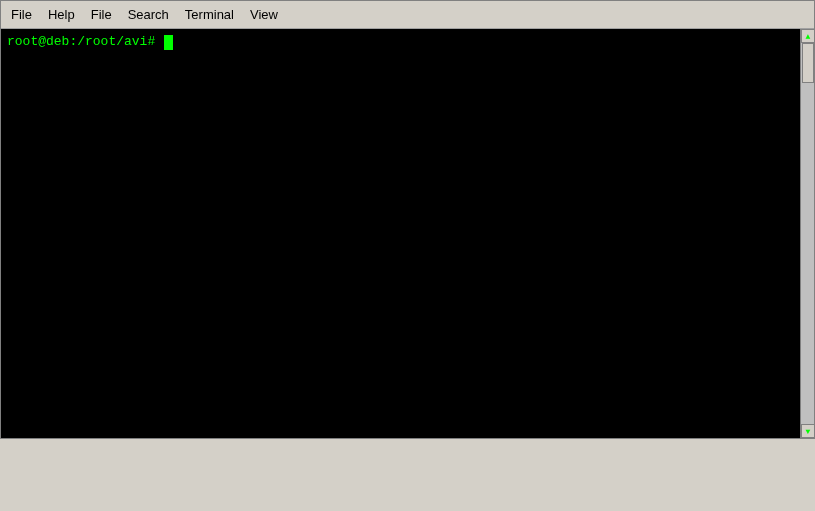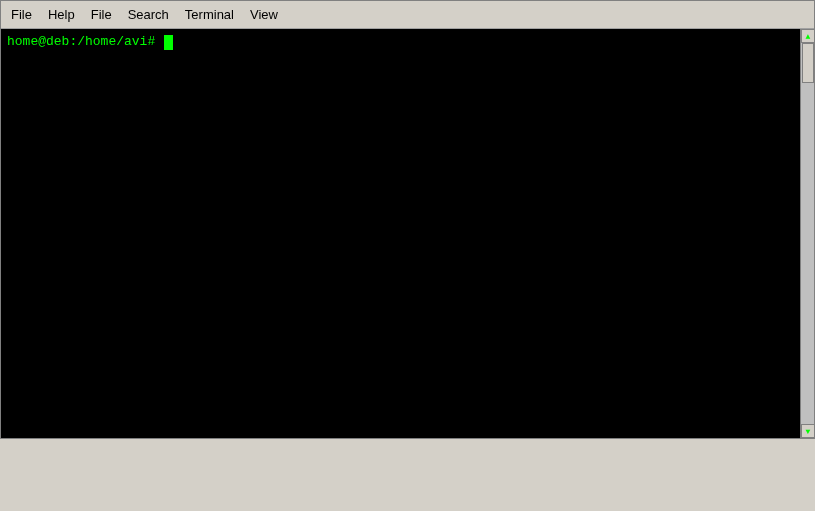--- a/index.html
+++ b/index.html
@@ -123,21 +123,21 @@
   <div class="menubar">
     <div class="menu-item">File</div>
     <div class="menu-item">Help</div>
     <div class="menu-item">File</div>
     <div class="menu-item">Search</div>
     <div class="menu-item">Terminal</div>
     <div class="menu-item">View</div>
   </div>
   <div class="terminal-area">
     <div class="terminal-line">
-      <span class="prompt">home@deb:/home/avi# </span>
+      <span class="prompt">root@deb:/root/avi# </span>
       <span class="cursor"></span>
     </div>
     <div class="scrollbar">
       <div class="scrollbar-btn">▲</div>
       <div class="scrollbar-thumb"></div>
       <div class="scrollbar-btn scrollbar-btn-bottom">▼</div>
     </div>
   </div>
 </div>
 

